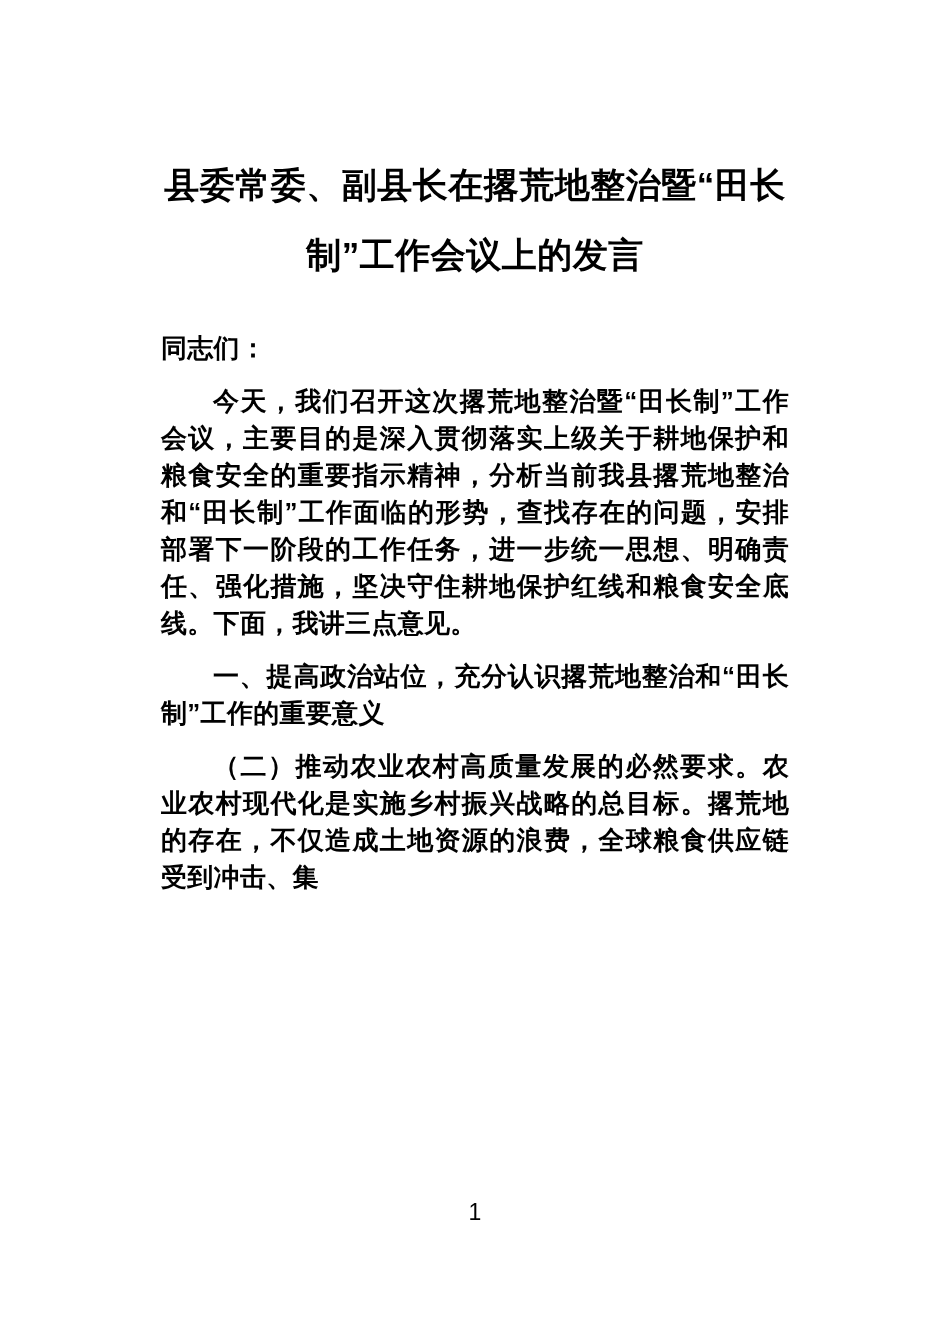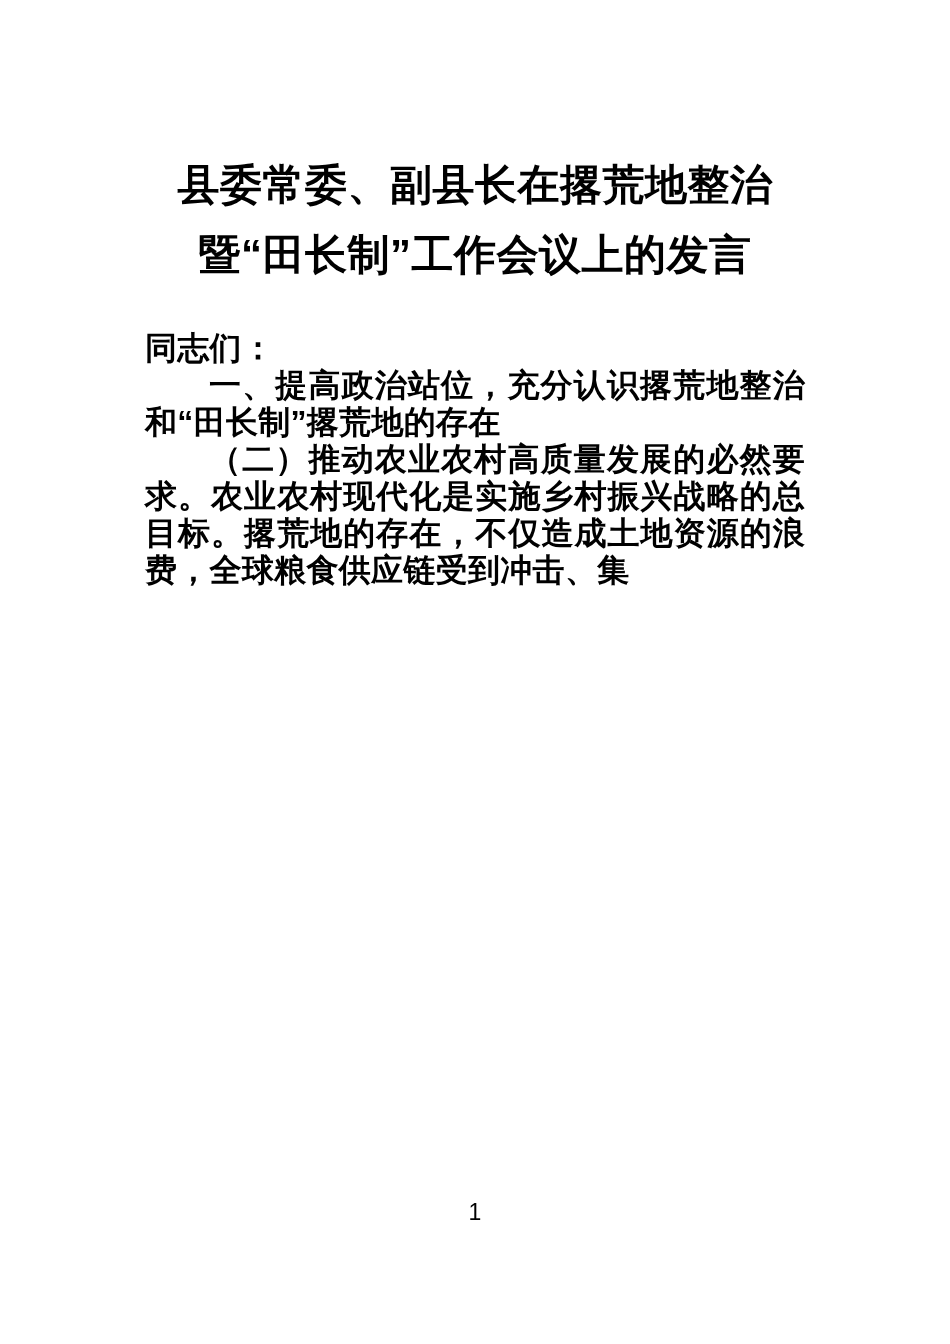--- a/index.html
+++ b/index.html
@@ -16,33 +16,33 @@
     overflow: hidden;
   }
   .page {
     box-sizing: border-box;
     width: 950px;
     height: 1344px;
     padding: 150px 145px 0 145px;
     position: relative;
   }
   .doc-title {
-    font-size: 42px;
+    font-size: 35px;
     font-weight: bold;
     text-align: center;
     line-height: 70px;
     margin: 0 0 40px 0;
     letter-spacing: 0.5px;
   }
   .para {
-    font-size: 32px;
+    font-size: 26px;
     font-weight: bold;
     line-height: 37px;
     text-align: justify;
-    margin: 0;
+    margin: 16px;
     letter-spacing: 0.3px;
     word-break: break-all;
   }
   .indent {
     text-indent: 2em;
   }
   .page-number {
     position: absolute;
     bottom: 118px;
     left: 0;
@@ -55,21 +55,22 @@
 </style>
 </head>
 <body>
 
 <div class="page">
 
   <h1 class="doc-title">县委常委、副县长在撂荒地整治暨“田长制”工作会议上的发言</h1>
 
   <p class="para">同志们：</p>
 
+  <p class="para indent">今天，我们召开这次撂荒地整治暨“田长制”工作会议，主要目的是深入贯彻落实上级关于耕地保护和粮食安全的重要指示精神，分析当前我县撂荒地整治和“田长制”工作面临的形势，查找存在的问题，安排部署下一阶段的工作任务，进一步统一思想、明确责任、强化措施，坚决守住耕地保护红线和粮食安全底线。下面，我讲三点意见。</p>
 
-  <p class="para indent">一、提高政治站位，充分认识撂荒地整治和“田长制”撂荒地的存在</p>
+  <p class="para indent">一、提高政治站位，充分认识撂荒地整治和“田长制”工作的重要意义</p>
 
 
   <p class="para indent">（二）推动农业农村高质量发展的必然要求。农业农村现代化是实施乡村振兴战略的总目标。撂荒地的存在，不仅造成土地资源的浪费，全球粮食供应链受到冲击、集</p>
 
   <div class="page-number">1</div>
 
 </div>
 
 </body></html>

